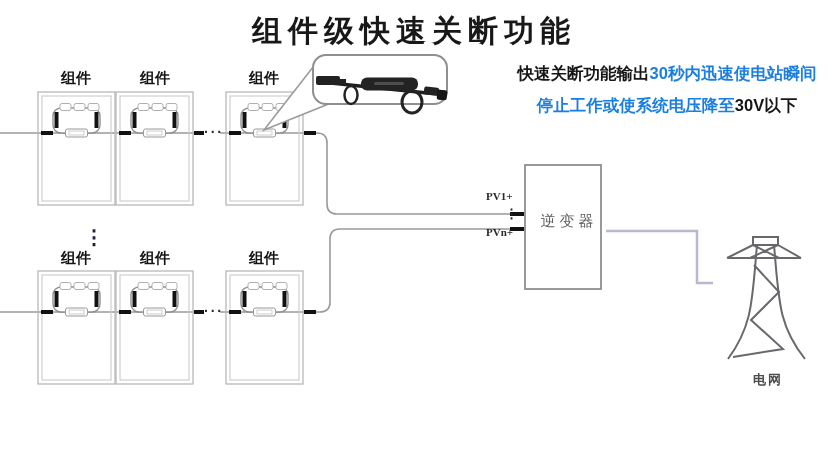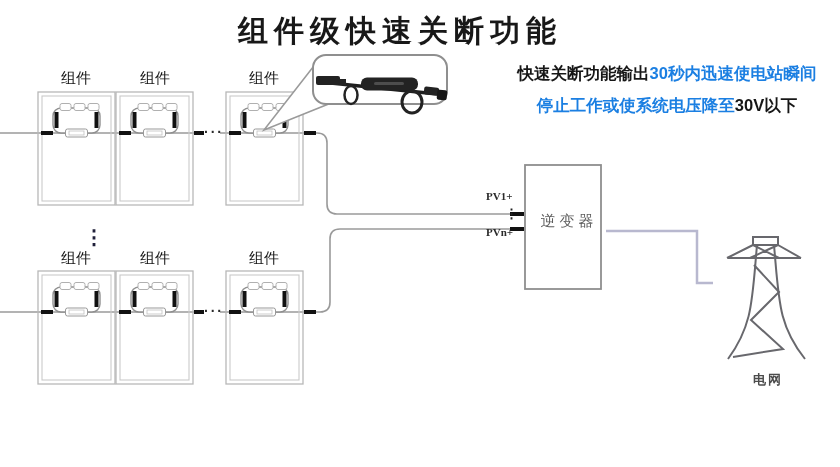--- a/index.html
+++ b/index.html
@@ -1,27 +1,27 @@
 <!DOCTYPE html>
 <html><head>
 <meta charset="utf-8">
 <style>
   html,body{margin:0;padding:0;background:#fff;}
   #stage{position:relative;width:840px;height:467px;background:#ffffff;overflow:hidden;
          font-family:"Liberation Sans",sans-serif;}
   #diagram-svg{position:absolute;left:0;top:0;}
   .abs{position:absolute;}
-  .title{left:150px;top:11px;width:500px;text-align:center;font-size:30px;font-weight:700;
+  .title{left:164px;top:11px;width:500px;text-align:center;font-size:30px;font-weight:700;
          letter-spacing:6px;color:#181818;white-space:nowrap;}
   .right-note{left:448px;top:57px;width:378px;text-align:center;font-size:16.5px;
               font-weight:700;line-height:32px;color:#161616;white-space:nowrap;padding-left:30px;}
   .bottom-note{left:60px;top:419px;width:760px;text-align:center;font-size:21px;
                font-weight:700;color:#161616;white-space:nowrap;}
   .blu{color:#1b7fe2;}
-  .mod-label{width:60px;text-align:center;font-size:15px;font-weight:400;color:#141414;}
+  .mod-label{width:60px;text-align:center;font-size:15px;font-weight:700;color:#141414;}
   .hdots{width:24px;text-align:center;font-size:14px;font-weight:700;color:#2a2a2a;
          letter-spacing:2px;}
   .vdots{font-size:20px;font-weight:700;color:#20203a;line-height:22px;}
   .pvdots{font-size:13px;font-weight:700;color:#222;line-height:14px;}
   .pv-label{font-family:"Liberation Serif",serif;font-size:11px;font-weight:700;color:#2b2b2b;}
   .inv-label{left:527px;top:212px;width:84px;text-align:center;font-size:15px;color:#5d5d5d;
              letter-spacing:4px;font-family:"DejaVu Serif",serif;}
   .grid-label{left:736px;top:371px;width:64px;text-align:center;font-size:13px;color:#4c4c4c;
               letter-spacing:2px;font-weight:bold;}
 </style>

